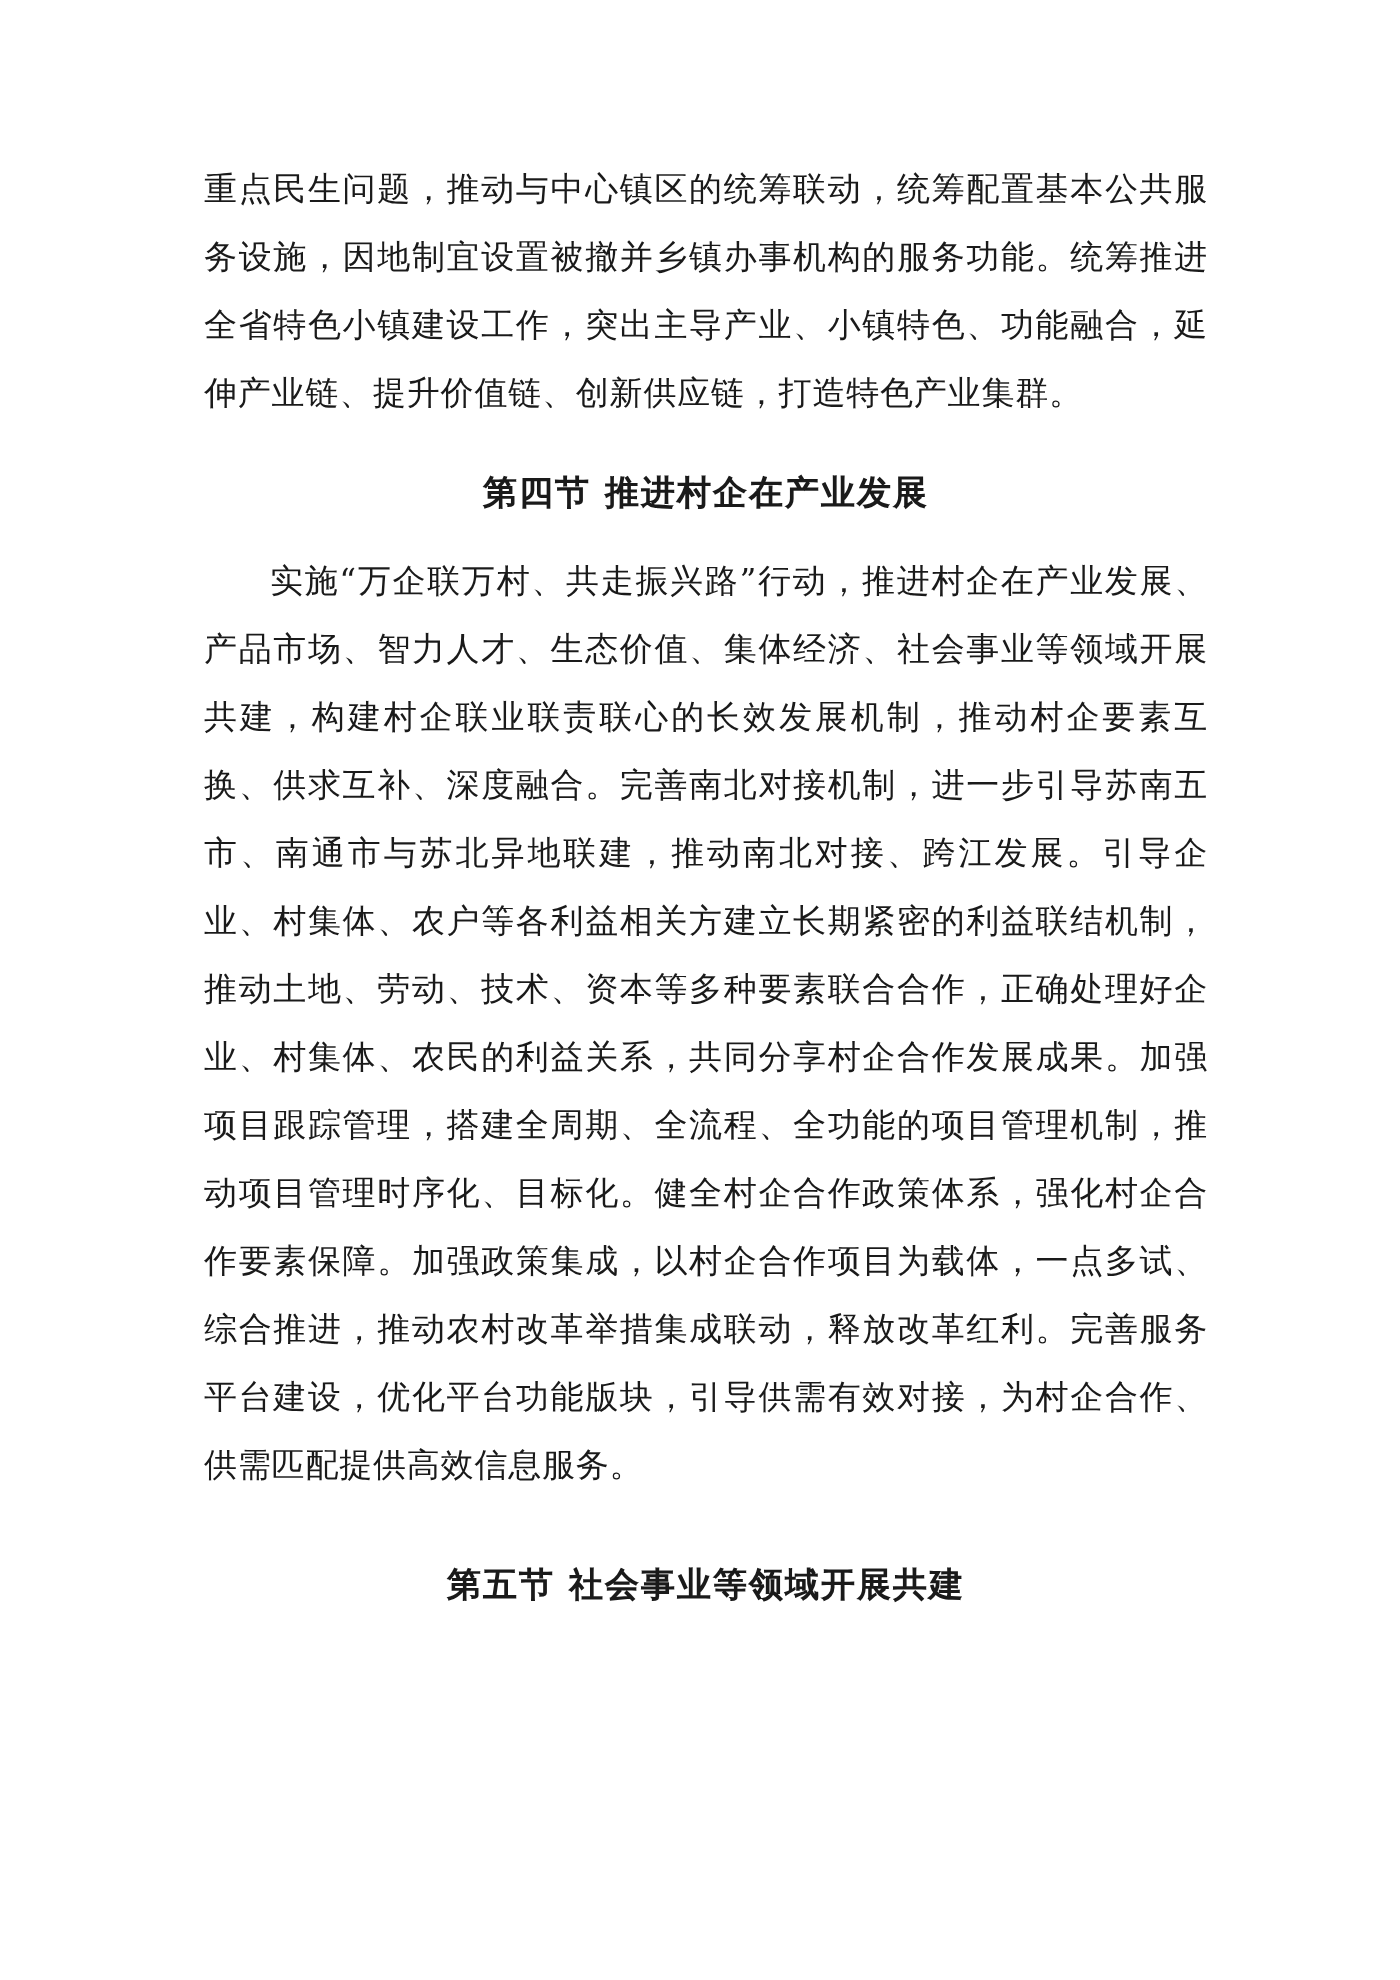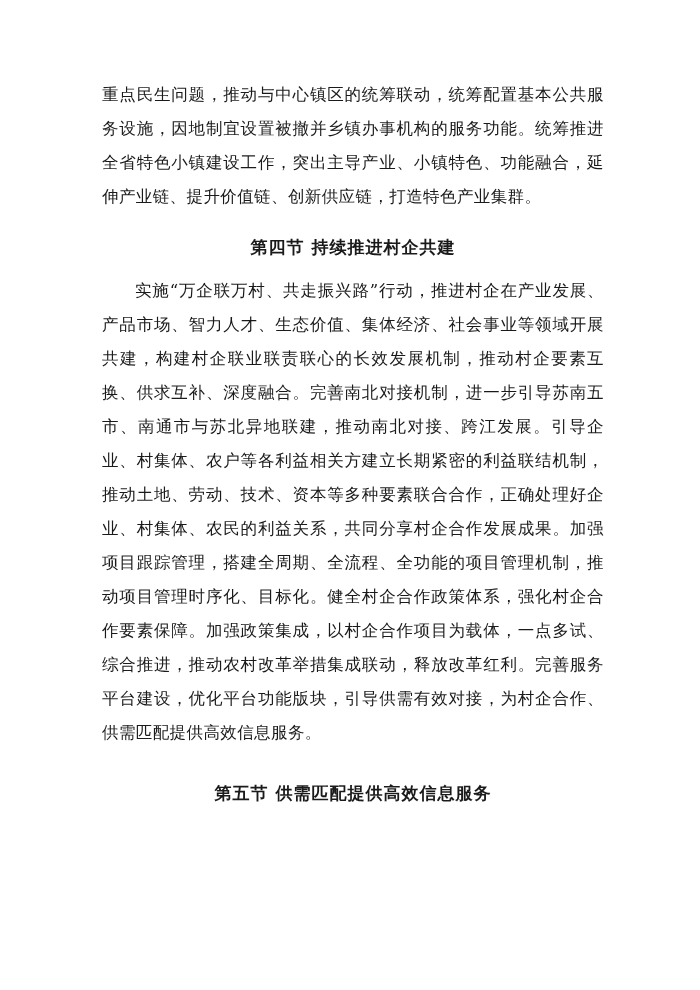--- a/index.html
+++ b/index.html
@@ -52,27 +52,27 @@
 </head>
 <body>
 
 <div class="page">
   <div class="doc-body">
 
     <p class="para cont">重点民生问题，推动与中心镇区的统筹联动，统筹配置基本公共服务设施，因地制宜设置被撤并乡镇办事机构的服务功能。统筹推进全省特色小镇建设工作，突出主导产业、小镇特色、功能融合，延伸产业链、提升价值链、创新供应链，打造特色产业集群。</p>
 
     <div class="gap-before-heading"></div>
 
-    <h2 class="section-heading">第四节  持续推进村企共建</h2>
+    <h2 class="section-heading">第四节  推进村企在产业发展</h2>
 
     <div class="gap-after-heading"></div>
 
     <p class="para">实施“万企联万村、共走振兴路”行动，推进村企在产业发展、产品市场、智力人才、生态价值、集体经济、社会事业等领域开展共建，构建村企联业联责联心的长效发展机制，推动村企要素互换、供求互补、深度融合。完善南北对接机制，进一步引导苏南五市、南通市与苏北异地联建，推动南北对接、跨江发展。引导企业、村集体、农户等各利益相关方建立长期紧密的利益联结机制，推动土地、劳动、技术、资本等多种要素联合合作，正确处理好企业、村集体、农民的利益关系，共同分享村企合作发展成果。加强项目跟踪管理，搭建全周期、全流程、全功能的项目管理机制，推动项目管理时序化、目标化。健全村企合作政策体系，强化村企合作要素保障。加强政策集成，以村企合作项目为载体，一点多试、综合推进，推动农村改革举措集成联动，释放改革红利。完善服务平台建设，优化平台功能版块，引导供需有效对接，为村企合作、供需匹配提供高效信息服务。</p>
 
     <div class="gap-heading-5-before"></div>
 
-    <h2 class="section-heading">第五节  供需匹配提供高效信息服务</h2>
+    <h2 class="section-heading">第五节  社会事业等领域开展共建</h2>
 
     <div class="gap-heading-5-after"></div>
 
 
   </div>
 </div>
 
 </body></html>

